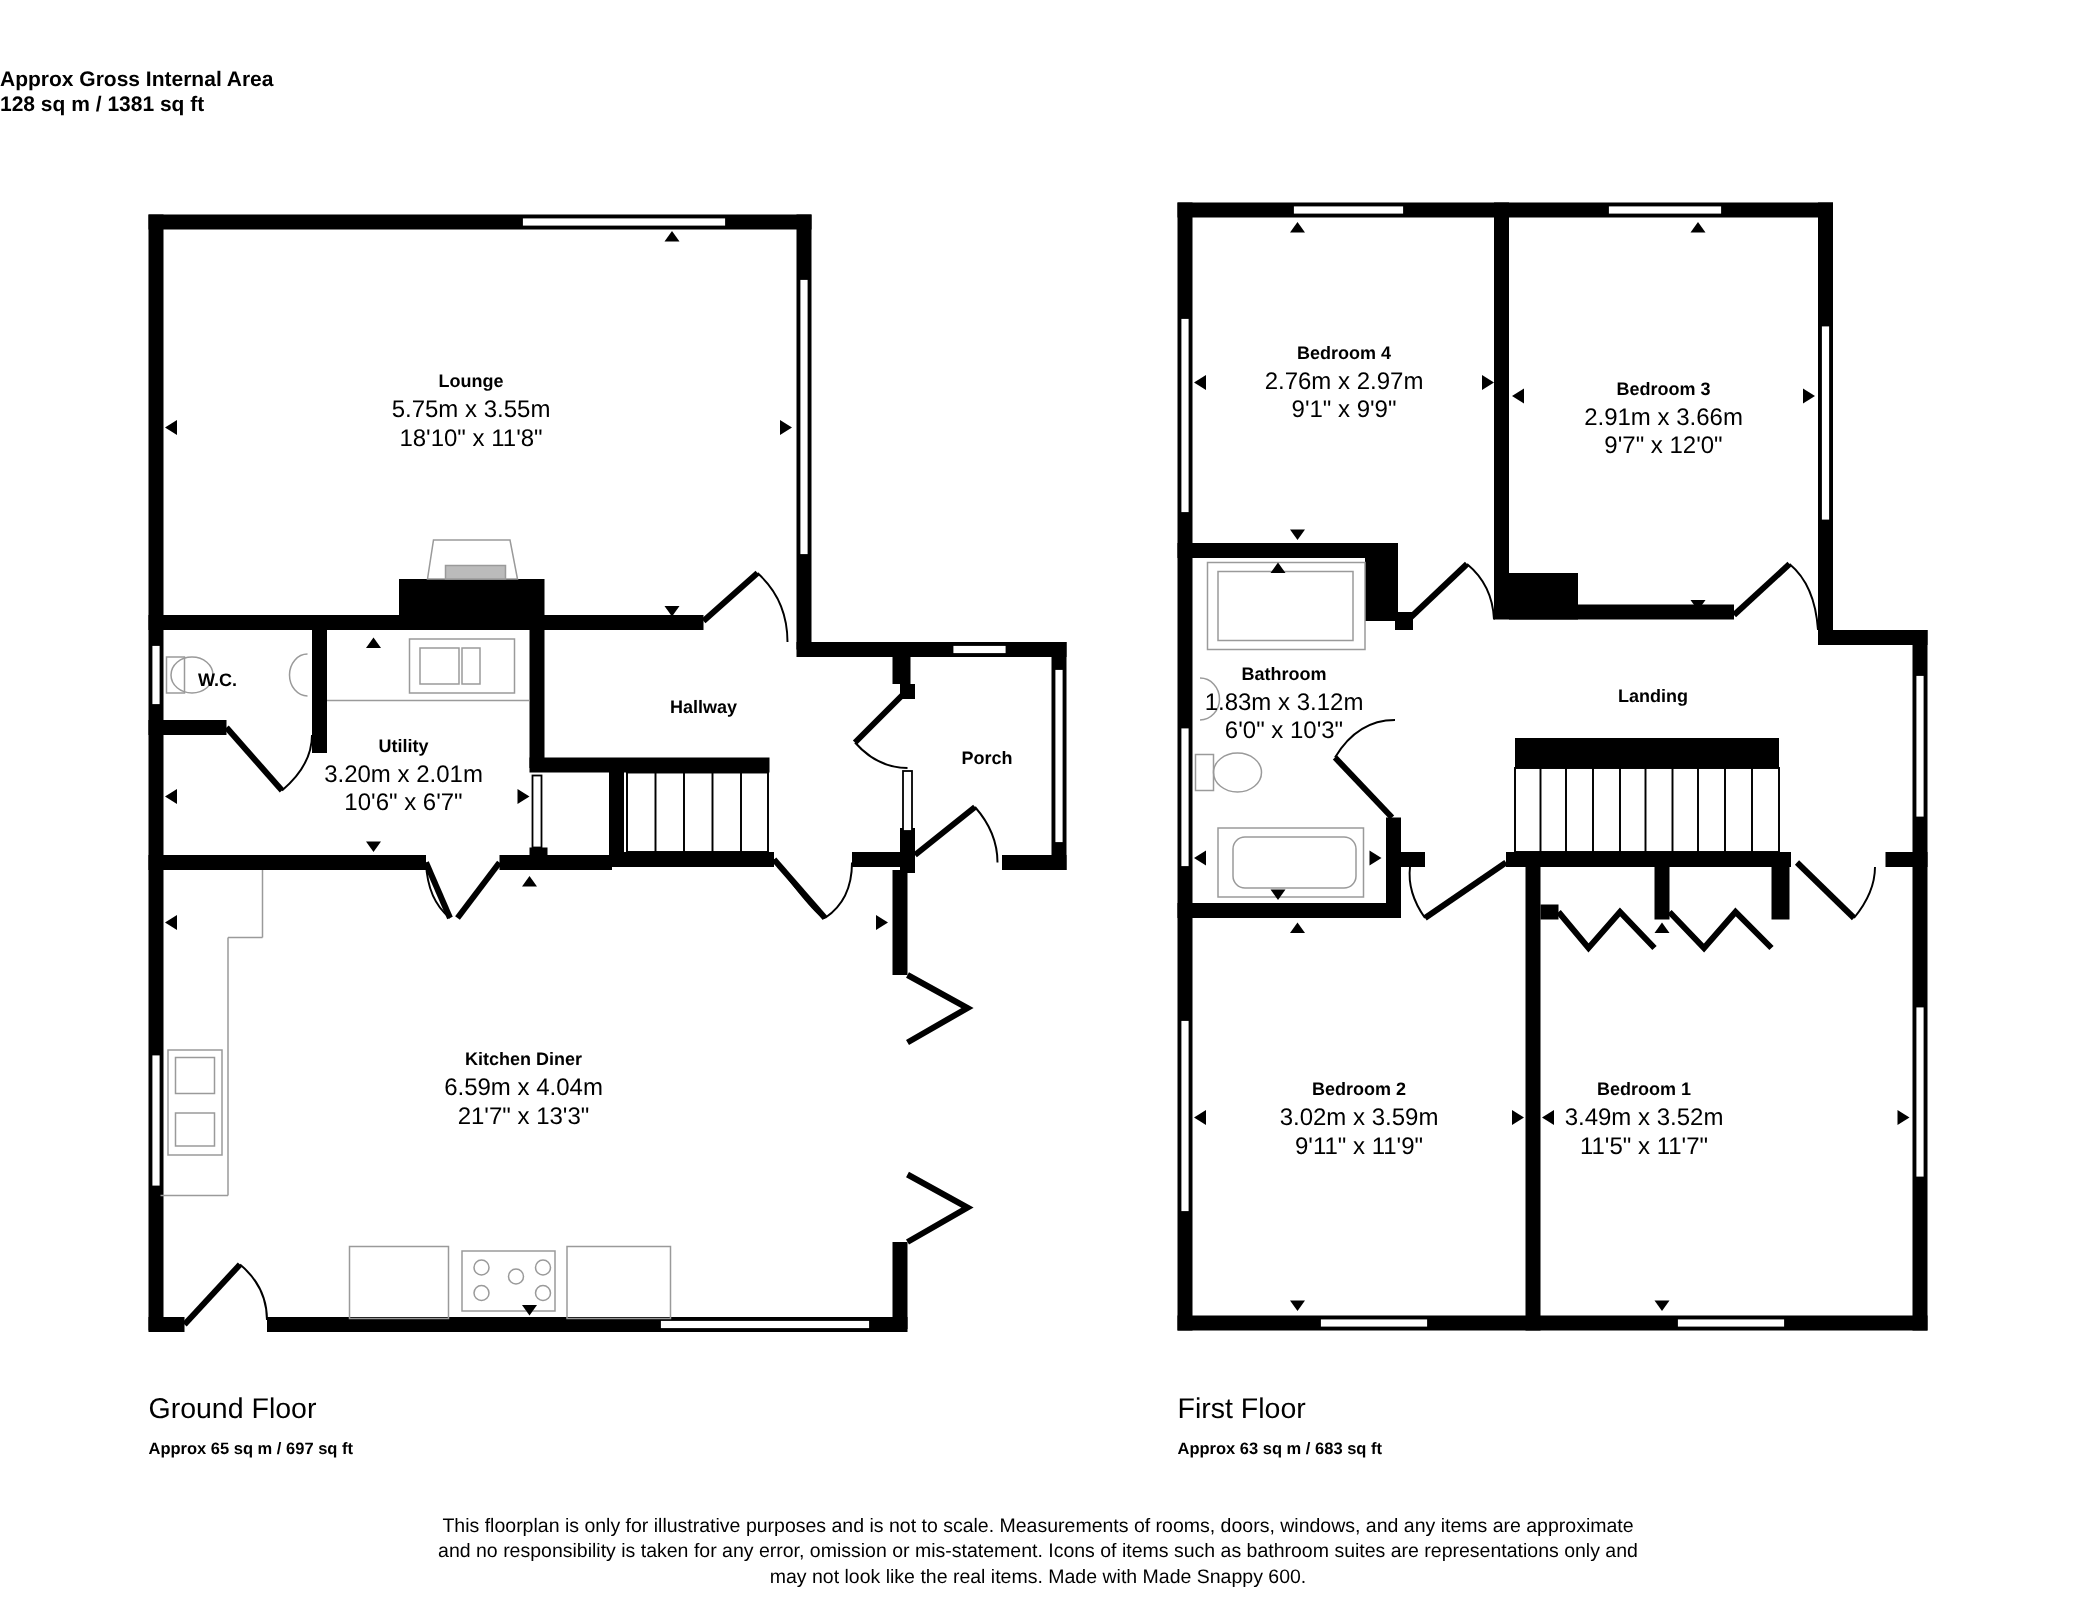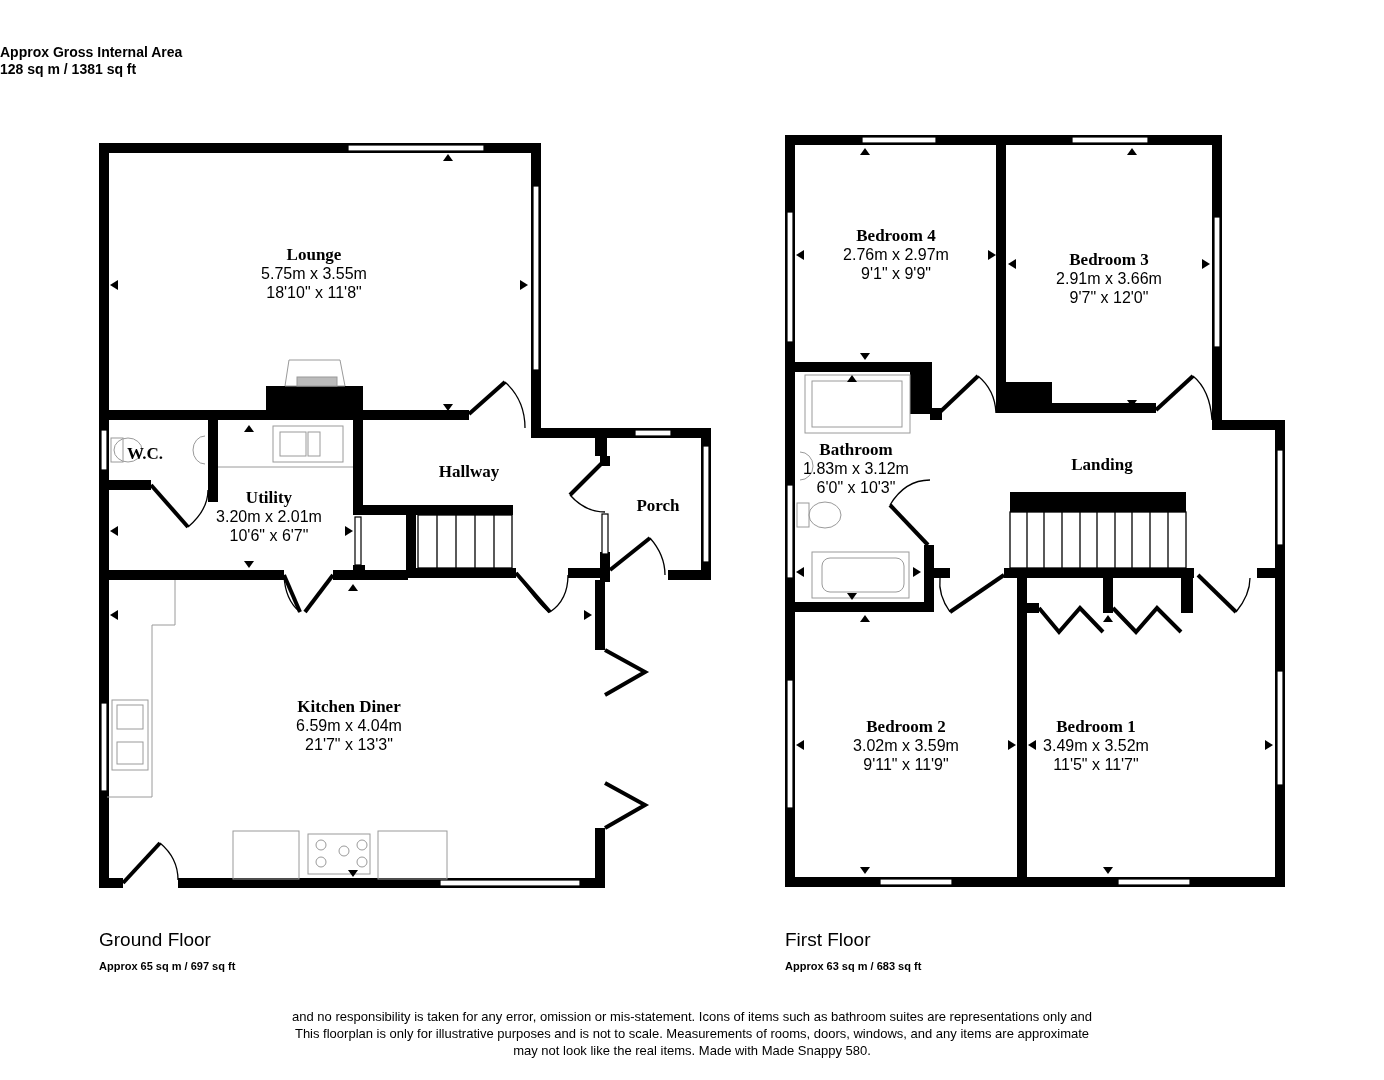--- a/index.html
+++ b/index.html
@@ -1,20 +1,20 @@
 <!DOCTYPE html>
 <html><head>
   <meta charset="utf-8">
   <style>
     html, body { margin: 0; padding: 0; background: #ffffff; }
     body { width: 1384px; height: 1080px; position: relative; overflow: hidden; font-family: "Liberation Sans", sans-serif; color: #000; }
     .header { position: absolute; left: 0; top: 44px; width: 1384px; text-align: left; font-weight: bold; font-size: 14px; line-height: 17px; }
     svg.plan { position: absolute; left: 0; top: 0; }
     .room-label { position: absolute; text-align: center; transform: translateX(-50%); white-space: nowrap; line-height: 19px; }
-    .room-label .name { font-weight: bold; font-size: 17px; display: block; font-family: Liberation Serif, serif; }
+    .room-label .name { font-weight: bold; font-size: 12px; display: block; }
     .room-label .dim { font-size: 16px; display: block; }
     .floor-title { position: absolute; font-size: 19px; }
     .floor-area { position: absolute; font-size: 11px; font-weight: bold; }
     .disclaimer { position: absolute; left: 240px; top: 1008px; width: 904px; text-align: center; font-size: 13px; line-height: 17px; }
   </style>
 </head>
 <body>
 
 <div class="header">
   <div>Approx Gross Internal Area</div>
@@ -307,16 +307,16 @@
   <span class="dim">3.49m x 3.52m</span>
   <span class="dim">11'5" x 11'7"</span>
 </div>
 
 <div class="floor-title" style="left:99px; top:929px;">Ground Floor</div>
 <div class="floor-area" style="left:99px; top:960px;">Approx 65 sq m / 697 sq ft</div>
 <div class="floor-title" style="left:785px; top:929px;">First Floor</div>
 <div class="floor-area" style="left:785px; top:960px;">Approx 63 sq m / 683 sq ft</div>
 
 <div class="disclaimer">
+  <div>This floorplan is only for illustrative purposes and is not to scale. Measurements of rooms, doors, windows, and any items are approximate</div>
   <div>and no responsibility is taken for any error, omission or mis-statement. Icons of items such as bathroom suites are representations only and</div>
-  <div>This floorplan is only for illustrative purposes and is not to scale. Measurements of rooms, doors, windows, and any items are approximate</div>
-  <div>may not look like the real items. Made with Made Snappy 580.</div>
+  <div>may not look like the real items. Made with Made Snappy 600.</div>
 </div>
 
 </body></html>

